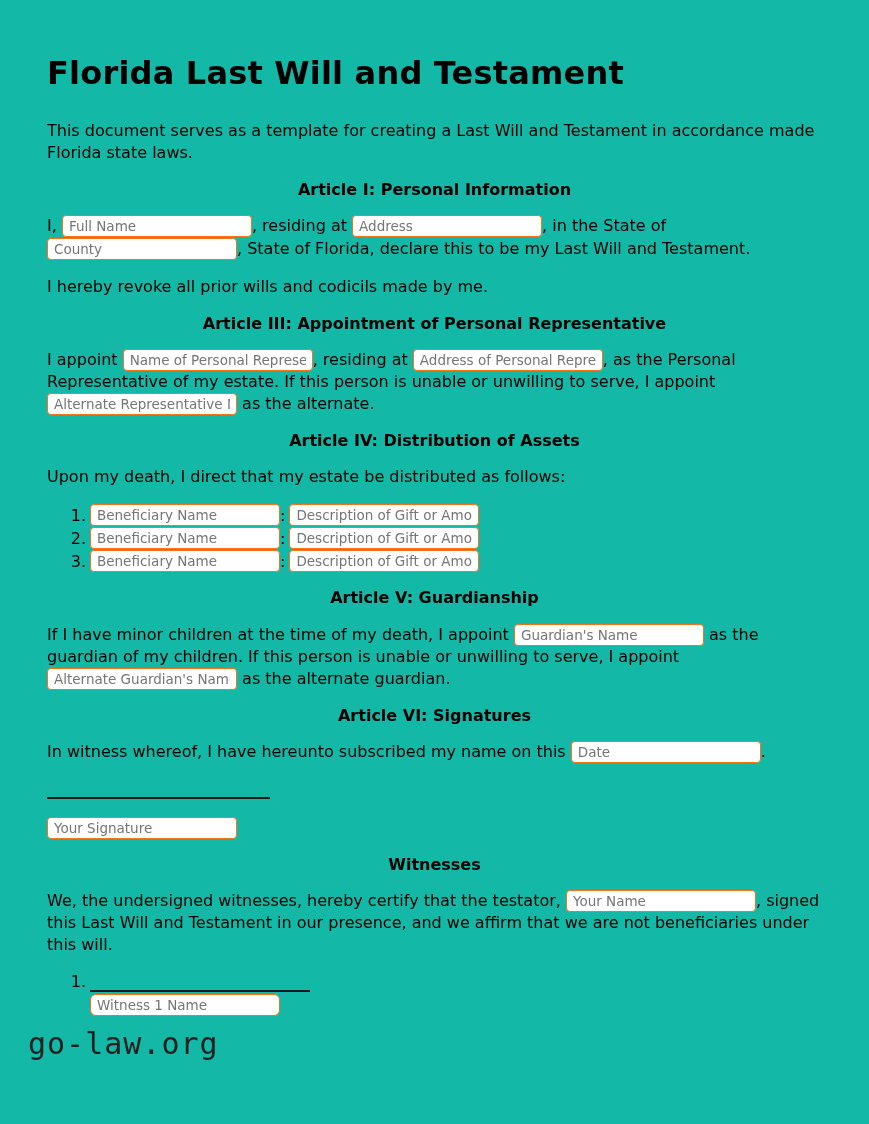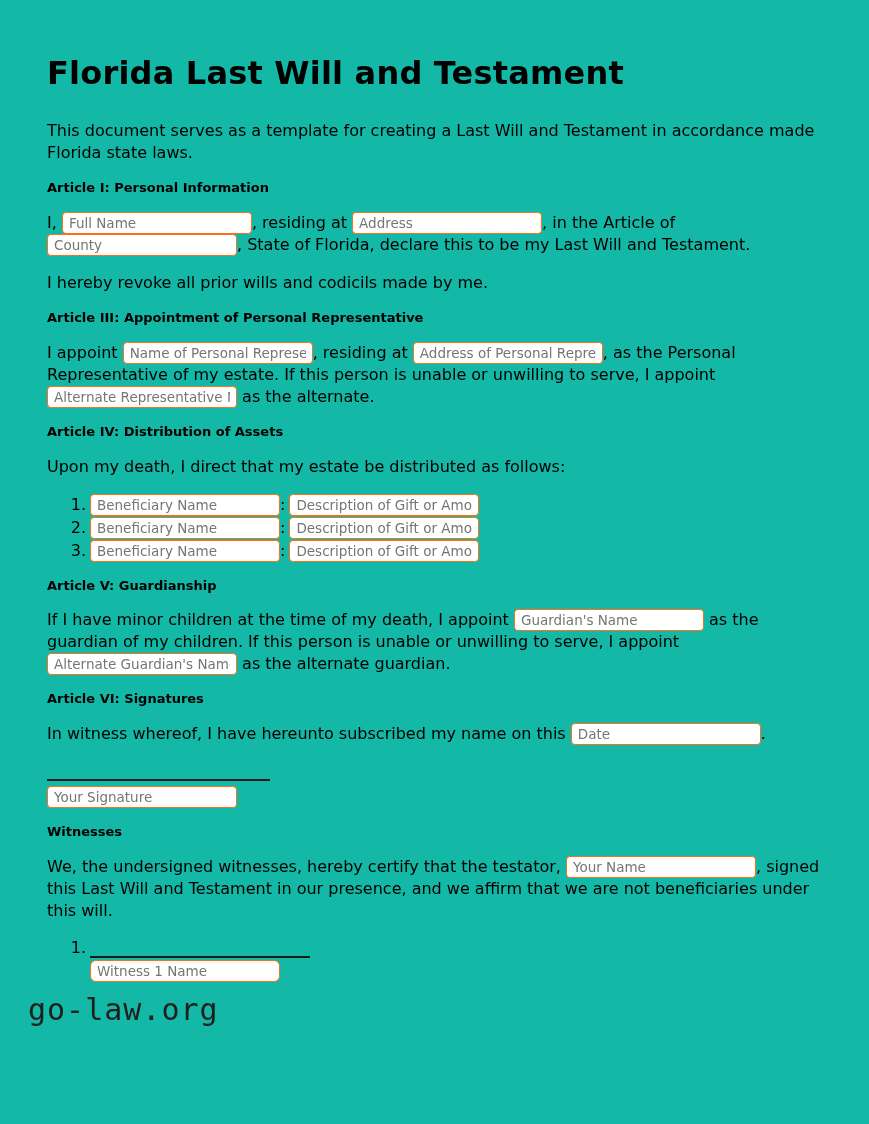--- a/index.html
+++ b/index.html
@@ -14,39 +14,39 @@
     font-size:16px;
   }
   .content { width:775px; margin:0 47px; padding-top:55px; }
   h1 {
     font-size:32px; font-weight:bold; line-height:1.16;
     margin:0 0 28px 0; color:#000;
     letter-spacing:0.2px;
   }
   p { margin:16px 0; line-height:1.38; }
   h3.article {
-    font-size:13px; font-weight:bold; line-height:1.2;
-    margin:16px 0; color:#000;
+    font-size:16px; font-weight:bold; line-height:1.2;
+    margin:16px 0; color:#000;text-align:center;
   }
   input[type="text"] {
     width:190px; height:22px; box-sizing:border-box;
     border:1px solid #f97316; border-radius:4px;
     background:#fff; padding:1px 6px;
     font-family:"DejaVu Sans","Liberation Sans",sans-serif;
     font-size:13.5px; color:#444;
     vertical-align:baseline;
   }
   input[type="text"]::placeholder { color:#757575; opacity:1; }
   .bene-list { margin:16px 0; }
   .bene-row { display:flex; align-items:center; padding-left:21px; margin-bottom:1px; }
   .bene-row .num { width:18px; text-align:right; margin-right:4px; flex:0 0 auto; }
   .bene-row .colon { margin-right:4px; }
   .sig-block { margin:16px 0; }
   .sig-line { width:223px; height:18px; border-bottom:2px solid #1a1a1a; }
-  .sig-block input { display:block; margin-top:5px; }
+  .sig-block input { display:block; margin-top:18px; }
   .wit-list { margin:16px 0 0 0; }
   .wit-item { display:flex; align-items:flex-start; padding-left:21px; }
   .wit-item .num { width:18px; text-align:right; margin-right:4px; flex:0 0 auto; line-height:20px; }
   .wit-line { width:220px; height:18px; border-bottom:2px solid #1a1a1a; }
   .wit-item input { display:block; margin-top:2px;border-radius:6px; }
   .footer {
     margin:10px 0 0 28px;
     font-family:"DejaVu Sans Mono","Liberation Mono",monospace;
     font-size:30px; color:#1f1f1f; letter-spacing:1px;
   }
@@ -55,21 +55,21 @@
 <body>
 
 <div class="page">
   <div class="content">
 
     <h1>Florida Last Will and Testament</h1>
 
     <p>This document serves as a template for creating a Last Will and Testament in accordance made Florida state laws.</p>
 
     <h3 class="article">Article I: Personal Information</h3>
-    <p><span>I, </span><input type="text" placeholder="Full Name" style=""><span>, residing at </span><input type="text" placeholder="Address" style=""><span>, in the Article of </span><input type="text" placeholder="County" style=""><span>, State of Florida, declare this to be my Last Will and Testament.</span></p>
+    <p><span>I, </span><input type="text" placeholder="Full Name" style=""><span>, residing at </span><input type="text" placeholder="Address" style=""><span>, in the State of </span><input type="text" placeholder="County" style=""><span>, State of Florida, declare this to be my Last Will and Testament.</span></p>
 
     <p>I hereby revoke all prior wills and codicils made by me.</p>
 
     <h3 class="article">Article III: Appointment of Personal Representative</h3>
     <p><span>I appoint </span><input type="text" placeholder="Name of Personal Representative" style=""><span>, residing at </span><input type="text" placeholder="Address of Personal Representative" style=""><span>, as the Personal Representative of my estate. If this person is unable or unwilling to serve, I appoint </span><input type="text" placeholder="Alternate Representative Name" style=""><span> as the alternate.</span></p>
 
     <h3 class="article">Article IV: Distribution of Assets</h3>
     <p>Upon my death, I direct that my estate be distributed as follows:</p>
 
     <div class="bene-list">

